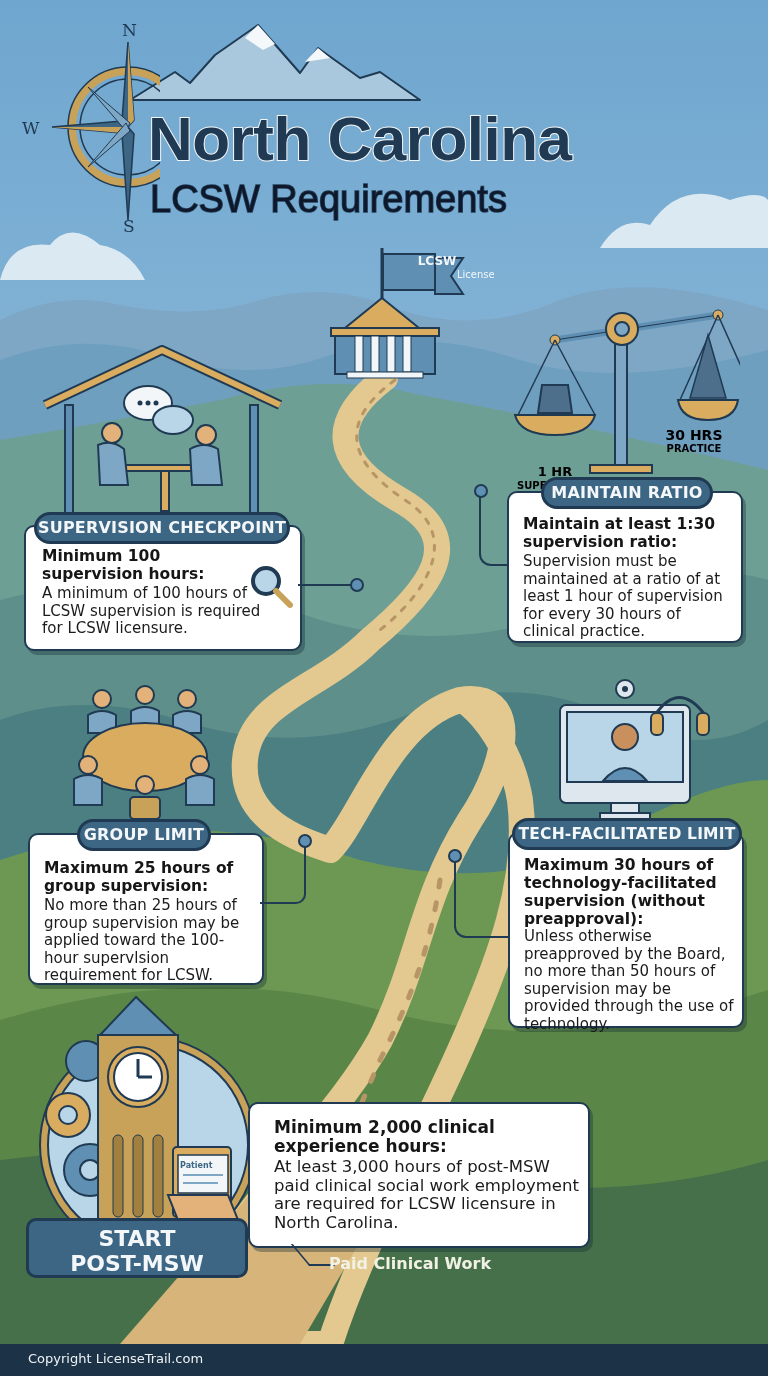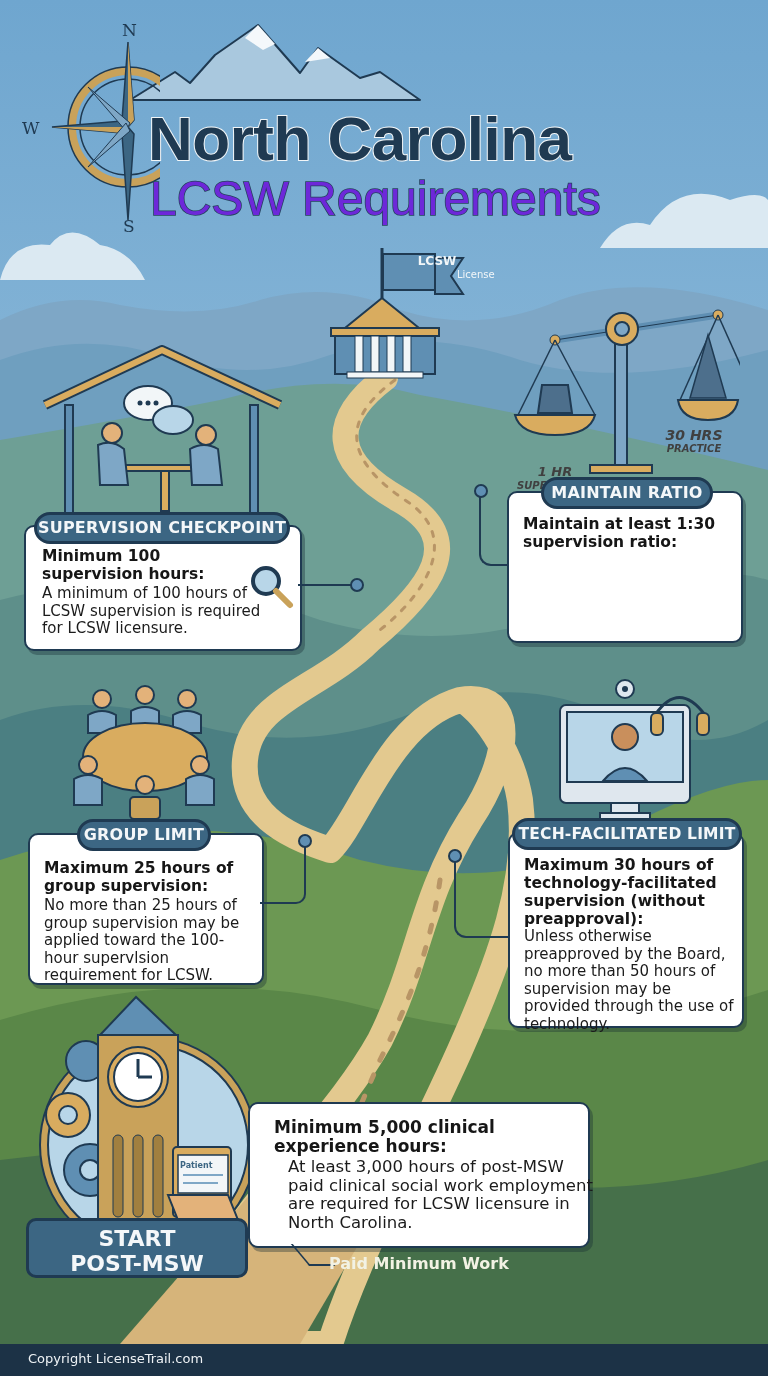--- a/index.html
+++ b/index.html
@@ -2,36 +2,36 @@
 <html><head>
 <meta charset="utf-8">
 <style>
   html, body { margin:0; padding:0; }
   body { width:768px; height:1376px; position:relative; overflow:hidden; font-family:"DejaVu Sans", sans-serif; background:#8fbcd8; }
   .scene { position:absolute; left:0; top:0; width:768px; height:1376px; }
   .abs { position:absolute; }
 
   .title { position:absolute; left:148px; top:104px; color:#1f3a52; font-family:"Liberation Sans", sans-serif; font-weight:bold; white-space:nowrap; paint-order:stroke fill; -webkit-text-stroke:2px #f2f6f8; }
   .title .l1 { font-size:62px; letter-spacing:-0.5px; line-height:70px; display:block; }
-  .title .l2 { font-size:48px; line-height:50px; display:block; margin-left:2px; font-weight:normal; -webkit-text-stroke:1.5px #24435c; color:#6d28d9; }
+  .title .l2 { font-size:38px; line-height:50px; display:block; margin-left:2px; font-weight:normal; -webkit-text-stroke:1.5px #24435c; color:#0f172a; }
 
   .compass-letter { position:absolute; font-family:"DejaVu Serif", serif; color:#1f3a52; font-size:17px; }
 
   .card { position:absolute; background:#ffffff; border:2px solid #1f3a52; border-radius:10px; box-shadow:3px 4px 0 rgba(20,40,50,0.35); color:#1b1b1b; font-family:"DejaVu Sans", sans-serif; }
   .card .head { font-weight:bold; font-size:15.5px; line-height:18px; color:#161616; }
   .card .body { font-size:15px; line-height:17.5px; color:#1b1b1b; }
   .pill { position:absolute; background:#3c6683; color:#f4f7f9; border:3px solid #1f3a52; border-radius:16px; font-weight:bold; font-family:"DejaVu Sans", sans-serif; font-size:16px; text-align:center; white-space:nowrap; line-height:26px; letter-spacing:0.2px; }
 
   .connector { position:absolute; border-color:#1f3a52; border-style:solid; border-width:0; }
   .dot { position:absolute; width:10px; height:10px; border-radius:50%; background:#5f8fb3; border:2px solid #1f3a52; }
 
   .footer { position:absolute; left:0; top:1344px; width:768px; height:32px; background:#1c3246; }
   .footer span { position:absolute; left:0; width:768px; text-align:left; top:7px; color:#eef2f5; font-size:13px; font-family:"DejaVu Sans", sans-serif;padding-left:28px; }
 
-  .scale-label { position:absolute; font-weight:bold; color:#404040; text-align:center; font-family:"DejaVu Sans", sans-serif; line-height:14px;font-style:italic; }
+  .scale-label { position:absolute; font-weight:bold; color:#000000; text-align:center; font-family:"DejaVu Sans", sans-serif; line-height:14px; }
   .start-badge { position:absolute; left:26px; top:1218px; width:222px; height:60px; background:#3c6683; border:3px solid #1f3a52; border-radius:10px; color:#f4f7f9; font-weight:bold; font-size:22px; text-align:center; line-height:25px; padding-top:5px; box-sizing:border-box; }
   .paid-label { position:absolute; left:329px; top:1254px; color:#f2f2e4; font-size:16px; font-weight:bold; }
 </style>
 </head>
 <body>
 
 <svg class="scene" viewBox="0 0 768 1376" xmlns="http://www.w3.org/2000/svg">
   <defs>
     <linearGradient id="sky" x1="0" y1="0" x2="0" y2="1">
       <stop offset="0" stop-color="#6fa6cf"></stop>
@@ -158,20 +158,21 @@
   </svg>
 </div>
 <div class="pill" style="left:34px;top:512px;width:250px;">SUPERVISION CHECKPOINT</div>
 <div class="connector" style="left:298px;top:584px;width:55px;border-top-width:2px;"></div>
 <div class="dot" style="left:350px;top:578px;"></div>
 
 <div class="connector" style="left:479px;top:492px;width:30px;height:72px;border-left-width:2px;border-bottom-width:2px;border-bottom-left-radius:12px;"></div>
 <div class="dot" style="left:474px;top:484px;"></div>
 <div class="card" style="left:507px;top:491px;width:232px;height:148px;">
   <div style="position:absolute;left:14px;top:22px;width:210px;" class="head">Maintain at least 1:30 supervision ratio:</div>
+  <div style="position:absolute;left:14px;top:60px;width:214px;" class="body">Supervision must be maintained at a ratio of at least 1 hour of supervision for every 30 hours of clinical practice.</div>
 </div>
 <div class="pill" style="left:541px;top:477px;width:166px;">MAINTAIN RATIO</div>
 
 <svg class="abs" style="left:70px;top:685px;" width="150" height="135" viewBox="0 0 150 135">
   <circle cx="32" cy="14" r="9" fill="#e3b27a" stroke="#1f3a52" stroke-width="2"></circle>
   <circle cx="75" cy="10" r="9" fill="#e3b27a" stroke="#1f3a52" stroke-width="2"></circle>
   <circle cx="117" cy="14" r="9" fill="#e3b27a" stroke="#1f3a52" stroke-width="2"></circle>
   <path d="M18 30 Q32 22 46 30 L46 48 L18 48 Z" fill="#7ea7c6" stroke="#1f3a52" stroke-width="2"></path>
   <path d="M61 26 Q75 18 89 26 L89 44 L61 44 Z" fill="#7ea7c6" stroke="#1f3a52" stroke-width="2"></path>
   <path d="M103 30 Q117 22 131 30 L131 48 L103 48 Z" fill="#7ea7c6" stroke="#1f3a52" stroke-width="2"></path>
@@ -231,25 +232,25 @@
   <rect x="135" y="140" width="10" height="82" rx="5" fill="#a17f3f" stroke="#1f3a52"></rect>
   <rect x="155" y="152" width="58" height="70" rx="4" fill="#d9ac5f" stroke="#1f3a52" stroke-width="2"></rect>
   <rect x="160" y="160" width="50" height="38" fill="#f2f6f8" stroke="#1f3a52" stroke-width="1.5"></rect>
   <line x1="165" y1="180" x2="205" y2="180" stroke="#7ea7c6" stroke-width="2"></line>
   <line x1="165" y1="188" x2="200" y2="188" stroke="#7ea7c6" stroke-width="2"></line>
   <path d="M150 200 L210 200 L220 225 L160 225 Z" fill="#e3b27a" stroke="#1f3a52" stroke-width="2"></path>
 </svg>
 <span class="abs" style="left:180px;top:1161px;font-size:8px;color:#3c6683;font-weight:bold;">Patient</span>
 
 <div class="card" style="left:248px;top:1102px;width:338px;height:142px;">
-  <div style="position:absolute;left:24px;top:14px;width:300px;font-size:17px;line-height:19px;" class="head">Minimum 5,000 clinical experience hours:</div>
-  <div style="position:absolute;left:38px;top:54px;width:306px;font-size:16.5px;line-height:18.5px;" class="body">At least 3,000 hours of post-MSW paid clinical social work employment are required for LCSW licensure in North Carolina.</div>
+  <div style="position:absolute;left:24px;top:14px;width:300px;font-size:17px;line-height:19px;" class="head">Minimum 2,000 clinical experience hours:</div>
+  <div style="position:absolute;left:24px;top:54px;width:306px;font-size:16.5px;line-height:18.5px;" class="body">At least 3,000 hours of post-MSW paid clinical social work employment are required for LCSW licensure in North Carolina.</div>
 </div>
 <div class="connector" style="left:300px;top:1244px;width:24px;height:20px;border-left-width:2px;border-bottom-width:2px;transform:skewX(40deg);"></div>
-<span class="paid-label">Paid Minimum Work</span>
+<span class="paid-label">Paid Clinical Work</span>
 
 <div class="start-badge">
   <div>START</div>
   <div>POST-MSW</div>
 </div>
 
 <div class="footer">
   <span>Copyright LicenseTrail.com</span>
 </div>
 

